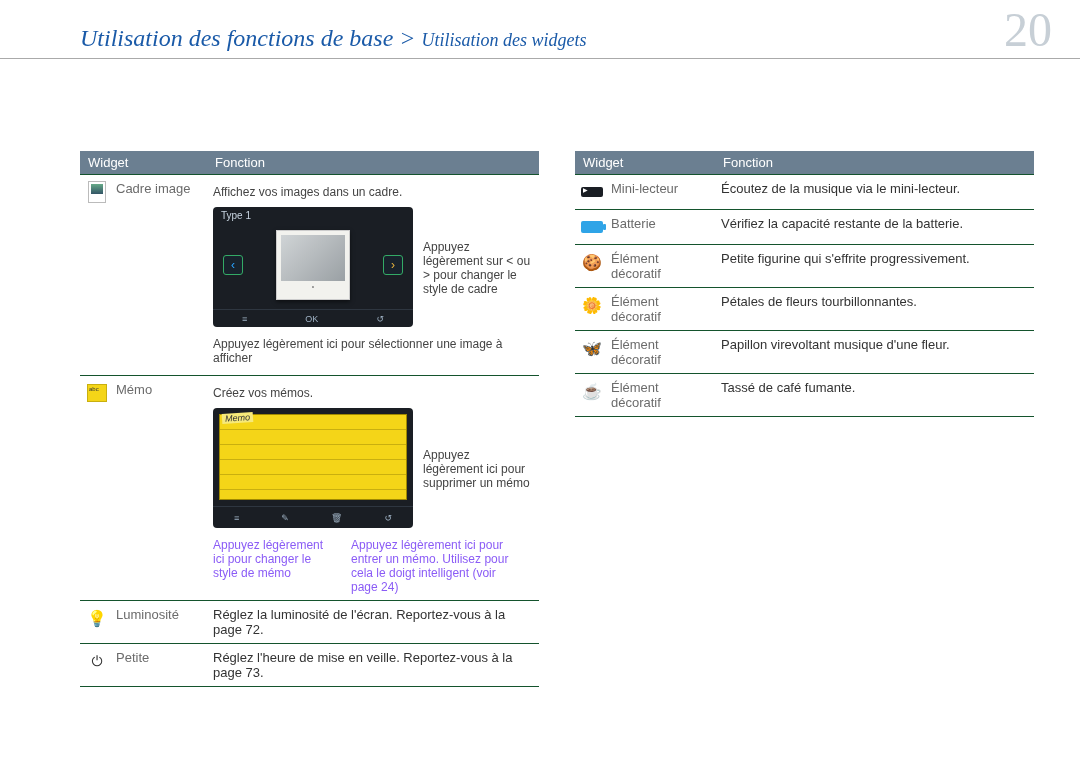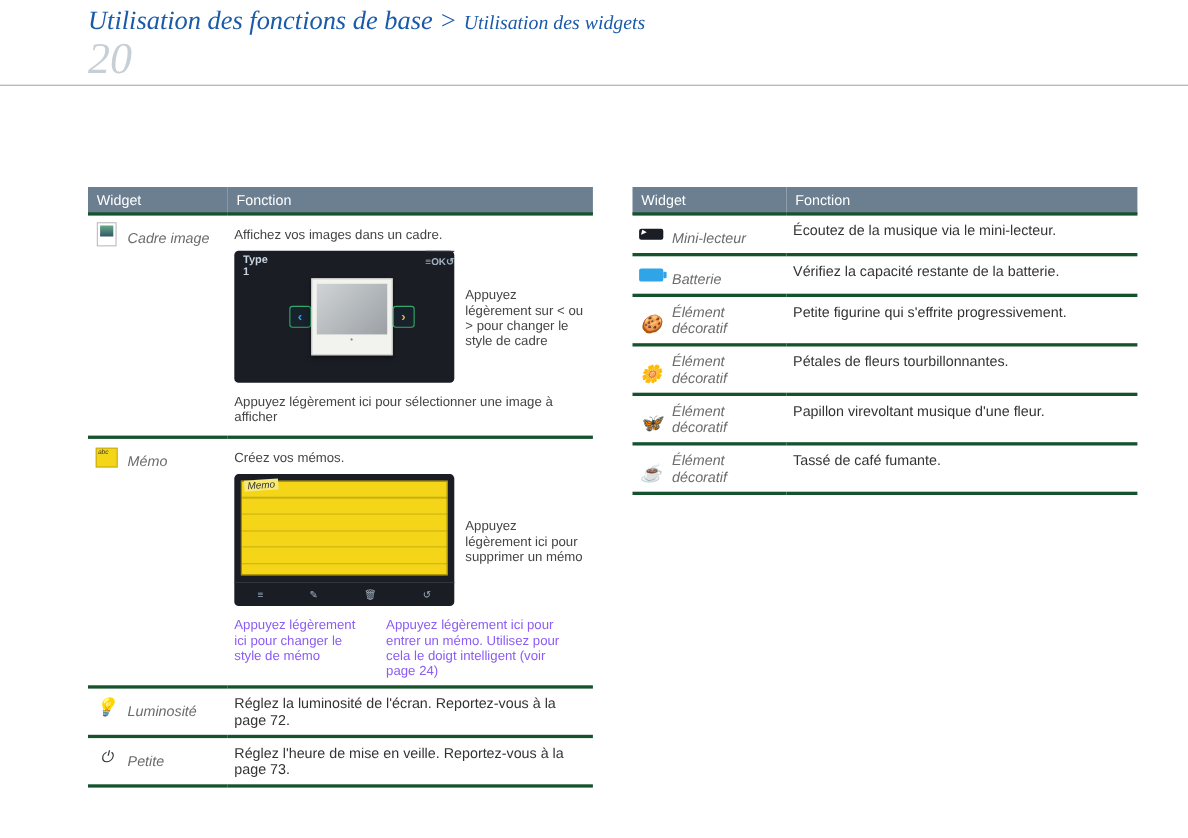--- a/index.html
+++ b/index.html
@@ -17,34 +17,32 @@
     padding: 0 0 0 0;
     position: relative;
     height: 100%;
   }
   .headerbar {
     display: flex;
     align-items: baseline;
     justify-content: space-between;
     padding: 6px 28px 4px 80px;
     border-bottom: 1px solid #aaa;
-    flex-direction: column;
   }
   .breadcrumb {
     font-style: italic;
     color: #1a5aa8;
     font-size: 24px;
     font-family: Georgia, serif;
   }
   .breadcrumb .sub {
     font-size: 18px;
   }
   .pagenum {
-    font-style: italic;
-    font-size: 40px;
+    font-size: 48px;
     color: #c7cfd6;
     font-family: Georgia, serif;
     line-height: 1;
   }
   .content {
     display: flex;
     gap: 36px;
     padding: 92px 46px 0 80px;
   }
   .col {
@@ -59,27 +57,26 @@
   table.wtable thead td {
     background: #6b7f91;
     color: #fff;
     padding: 4px 8px;
     font-size: 13px;
   }
   table.wtable thead td:first-child { width: 140px; }
   table.wtable td {
     padding: 6px 6px;
     vertical-align: top;
-    border-bottom: 3px solid #14532d;
+    border-bottom: 1px solid #14532d;
   }
   .iconcell {
     display: flex;
-    align-items: flex-end;
+    align-items: flex-start;
     gap: 8px;
-    font-style: italic;
   }
   .iconcell .wname {
     color: #6b6b6b;
   }
   .iconbox {
     width: 22px;
     height: 22px;
     flex-shrink: 0;
     display: flex;
     align-items: center;
@@ -89,22 +86,21 @@
   .shot {
     background: #1a1e24;
     border-radius: 4px;
     position: relative;
     margin: 4px 0 6px 0;
   }
   .shot.cadre {
     width: 200px;
     height: 120px;
     display: flex;
-    flex-direction: row;
-    font-weight: bold;
+    flex-direction: column;
   }
   .shot.cadre .typebar {
     color: #c8d4e0;
     font-size: 10px;
     padding: 3px 8px 0 8px;
   }
   .shot.cadre .mid {
     flex: 1;
     display: flex;
     align-items: center;

